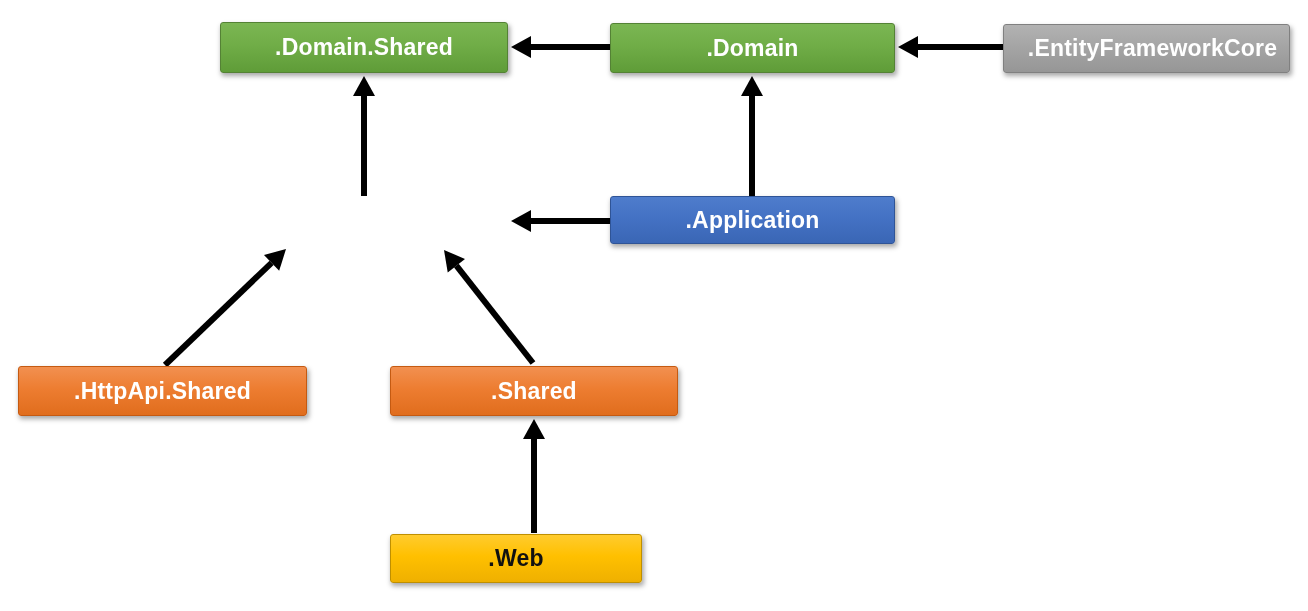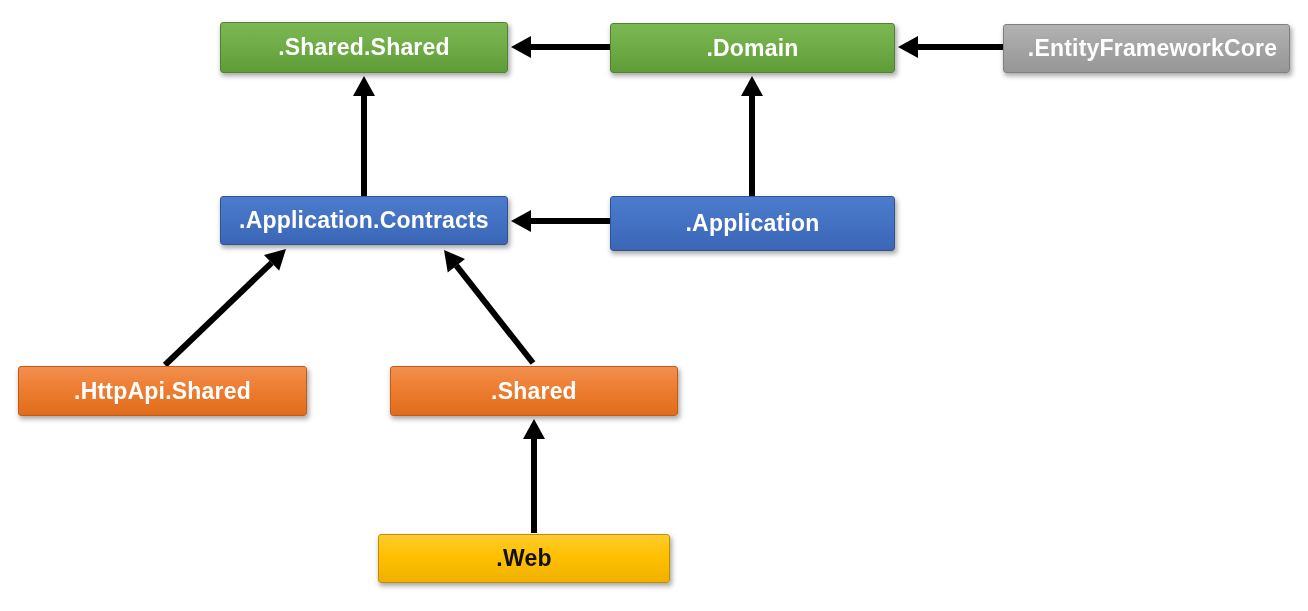--- a/index.html
+++ b/index.html
@@ -86,37 +86,34 @@
         <line x1="533" y1="363" x2="456.3748446880617" y2="265.7118814578761" stroke="#000000" stroke-width="6"></line>
         <polygon points="444,250 465.0163794898936,258.90571687944214 447.73330988622985,272.51804603631" fill="#000000"></polygon>
       </g>
       <g>
         <line x1="534" y1="533" x2="534" y2="439" stroke="#000000" stroke-width="6"></line>
         <polygon points="534,419 545,439 523,439" fill="#000000"></polygon>
       </g>
     </svg>
   <div id="nodes-layer">
       <div class="node green" style="left: 220px; top: 22px; width: 288px; height: 51px;">
-        <span class="node-label" style="color: rgb(255, 255, 255);">.Shared.Shared</span>
+        <span class="node-label" style="color: rgb(255, 255, 255);">.Domain.Shared</span>
       </div>
       <div class="node green" style="left: 610px; top: 23px; width: 285px; height: 50px;">
         <span class="node-label" style="color: rgb(255, 255, 255);">.Domain</span>
       </div>
       <div class="node gray" style="left: 1003px; top: 24px; width: 287px; height: 49px;">
         <span class="node-label" style="color: rgb(255, 255, 255);">.EntityFrameworkCore</span>
       </div>
-      <div class="node blue" style="left: 220px; top: 196px; width: 288px; height: 49px;">
-        <span class="node-label" style="color: rgb(255, 255, 255);">.Application.Contracts</span>
-      </div>
-      <div class="node blue" style="left: 610px; top: 196px; width: 285px; height: 55px;">
+      <div class="node blue" style="left: 610px; top: 196px; width: 285px; height: 48px;">
         <span class="node-label" style="color: rgb(255, 255, 255);">.Application</span>
       </div>
       <div class="node orange" style="left: 18px; top: 366px; width: 289px; height: 50px;">
         <span class="node-label" style="color: rgb(255, 255, 255);">.HttpApi.Shared</span>
       </div>
       <div class="node orange" style="left: 390px; top: 366px; width: 288px; height: 50px;">
         <span class="node-label" style="color: rgb(255, 255, 255);">.Shared</span>
       </div>
-      <div class="node yellow" style="left: 378px; top: 534px; width: 292px; height: 49px;">
+      <div class="node yellow" style="left: 390px; top: 534px; width: 252px; height: 49px;">
         <span class="node-label" style="color: rgb(17, 17, 17);">.Web</span>
       </div>
     </div>
 </div>
 
 </body></html>

